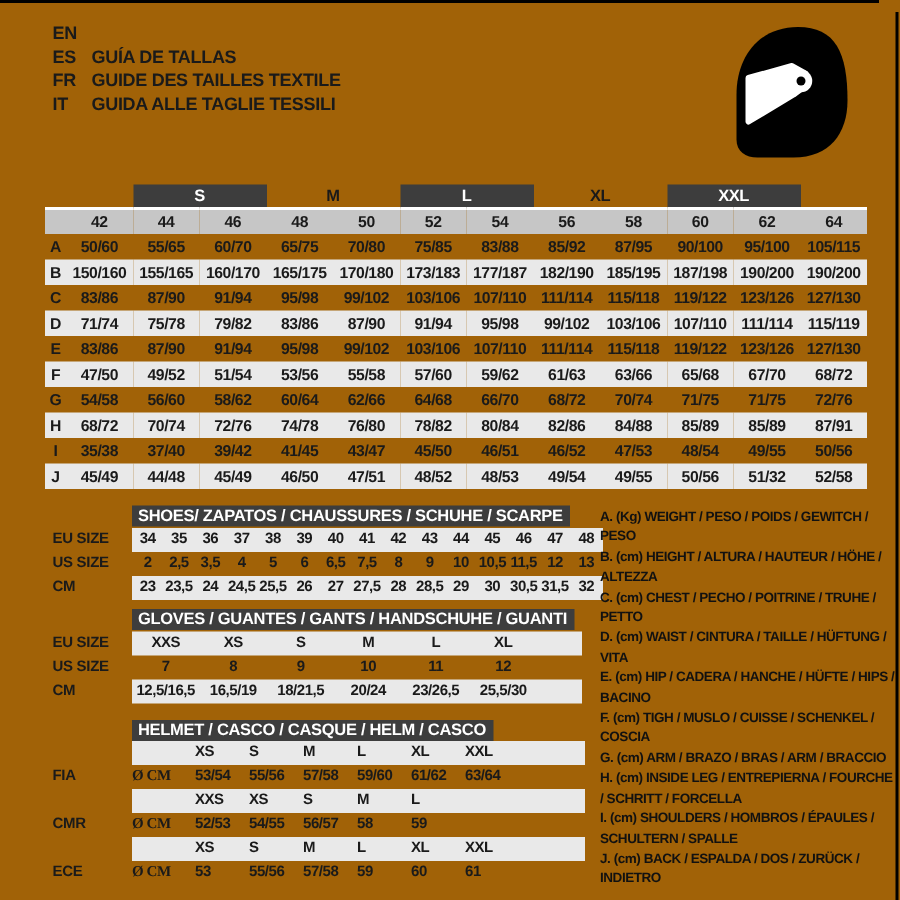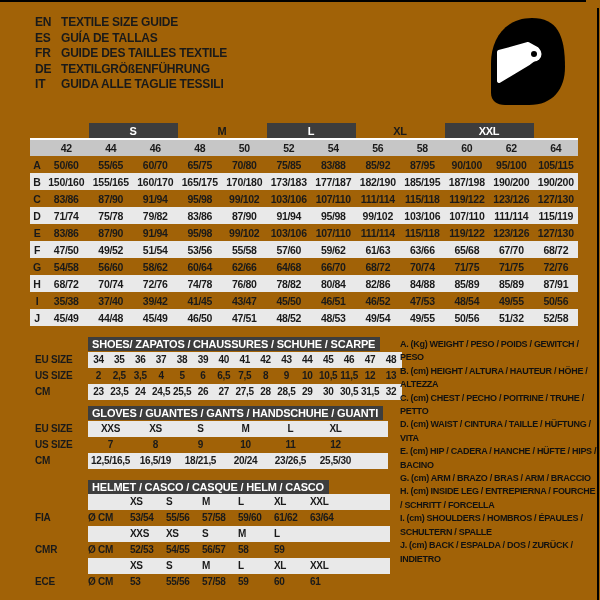--- a/index.html
+++ b/index.html
@@ -39,49 +39,44 @@
   .cell.left{justify-content:flex-start;}
   .side-label{position:absolute;left:5px;height:16px;line-height:16px;font-weight:bold;
         font-size:10px;letter-spacing:-0.2px;white-space:nowrap;}
 
   #shoes-table .cell{width:20.9px;}
   #shoes-table .t-row{width:314px;}
   #gloves-table .cell{width:45px;}
   #gloves-table .t-row{width:300px;}
   #helmet-table .t-row{width:302px;}
   #helmet-table .cell{width:36px;}
-  #helmet-table .cell.unit{width:42px;}
+  #helmet-table .cell.unit{width:42px;font-family:Liberation Serif, serif;}
 
   
   #legend{position:absolute;left:400px;top:338px;width:198px;}
   .legend-item{font-weight:bold;font-size:9px;line-height:13.4px;letter-spacing:-0.3px;color:#111;}
 </style>
 </head>
 <body>
 
 <div id="page">
   <div class="frame-top"></div>
   <div class="frame-right"></div>
 
   <div id="lang-list">
       <div class="lang-row">
         <span class="lang-code">EN</span>
-        <span class="lang-title">TEXTILE SIZE GUIDE</span>
       </div>
       <div class="lang-row">
         <span class="lang-code">ES</span>
         <span class="lang-title">GUÍA DE TALLAS</span>
       </div>
       <div class="lang-row">
         <span class="lang-code">FR</span>
         <span class="lang-title">GUIDE DES TAILLES TEXTILE</span>
-      </div>
-      <div class="lang-row">
-        <span class="lang-code">DE</span>
-        <span class="lang-title">TEXTILGRÖßENFÜHRUNG</span>
       </div>
       <div class="lang-row">
         <span class="lang-code">IT</span>
         <span class="lang-title">GUIDA ALLE TAGLIE TESSILI</span>
       </div>
     </div>
 
   <svg id="helmet-logo" viewBox="0 0 82 90" xmlns="http://www.w3.org/2000/svg">
     <path fill="#000" d="M44 1 C17 1 3 22 3 46 L3 76 C3 84 9 88 17 88 L41 88 C65 88 77 72 77 50 C77 18 69 1 44 1 Z"></path>
     <path fill="#fff" stroke="#fff" stroke-width="4" stroke-linejoin="round" d="M11 35 L40 27 L49 32 L49 40 L41 46 L11 64 Z"></path>
@@ -444,18 +439,19 @@
         <div class="side-label" style="top: 94px;">ECE</div>
       </div>
   </div>
 
   <div id="legend">
       <div class="legend-item">A. (Kg) WEIGHT / PESO / POIDS / GEWITCH / PESO</div>
       <div class="legend-item">B. (cm) HEIGHT / ALTURA / HAUTEUR / HÖHE / ALTEZZA</div>
       <div class="legend-item">C. (cm) CHEST / PECHO / POITRINE / TRUHE / PETTO</div>
       <div class="legend-item">D. (cm) WAIST / CINTURA / TAILLE / HÜFTUNG / VITA</div>
       <div class="legend-item">E. (cm) HIP / CADERA / HANCHE / HÜFTE / HIPS / BACINO</div>
+      <div class="legend-item">F. (cm) TIGH / MUSLO / CUISSE / SCHENKEL / COSCIA</div>
       <div class="legend-item">G. (cm) ARM / BRAZO / BRAS / ARM / BRACCIO</div>
       <div class="legend-item">H. (cm) INSIDE LEG / ENTREPIERNA / FOURCHE / SCHRITT / FORCELLA</div>
       <div class="legend-item">I. (cm) SHOULDERS / HOMBROS / ÉPAULES / SCHULTERN / SPALLE</div>
       <div class="legend-item">J. (cm) BACK / ESPALDA / DOS / ZURÜCK / INDIETRO</div>
     </div>
 </div>
 
 </body></html>

